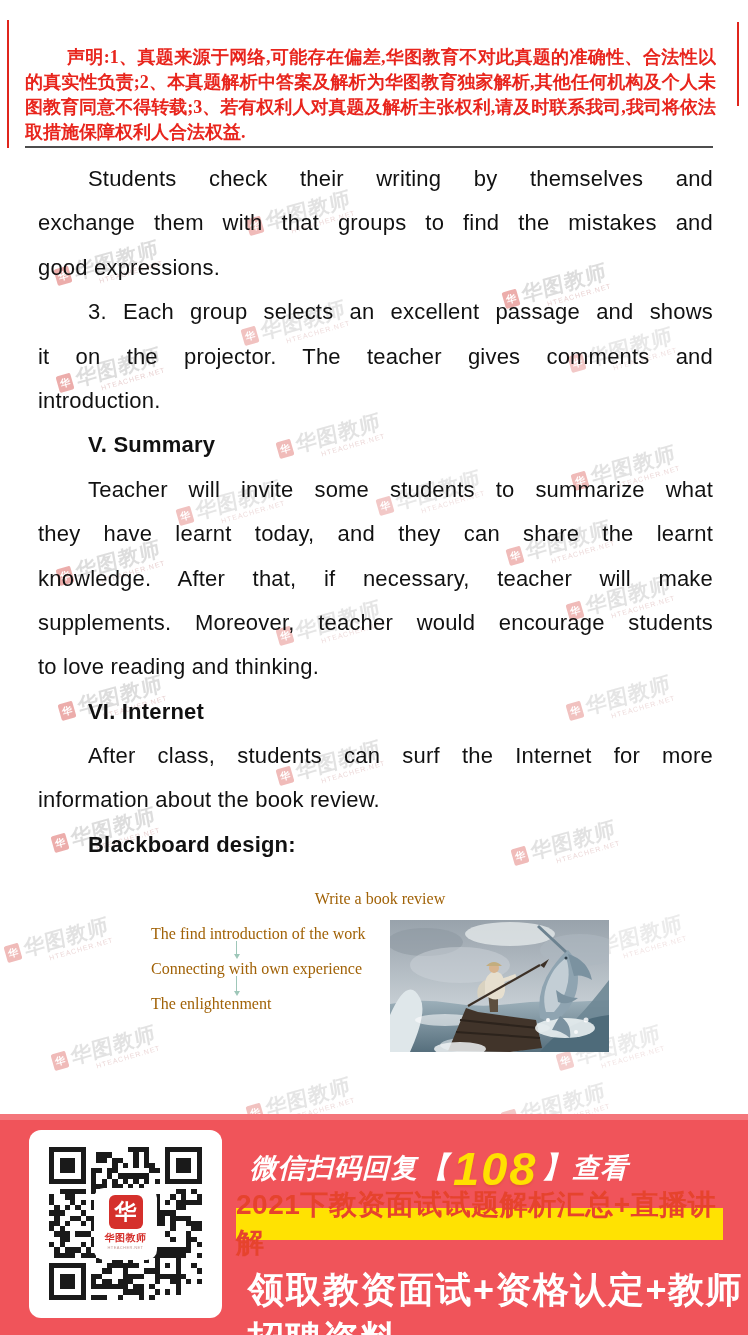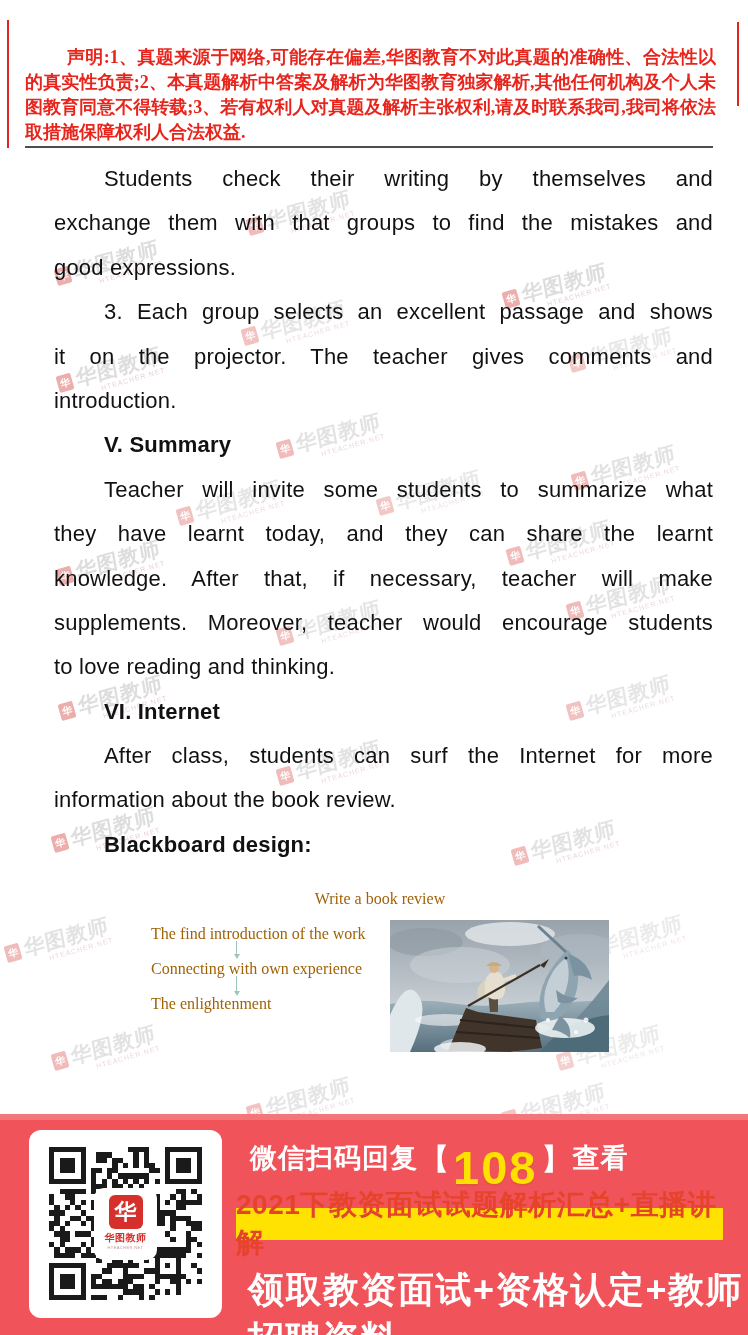--- a/index.html
+++ b/index.html
@@ -17,21 +17,21 @@
               font-family:"Liberation Serif",serif;font-size:18px;font-weight:700;}
   .dline{height:25px;line-height:25px;overflow:hidden;white-space:nowrap;}
   .dline.j{text-align:justify;white-space:normal;}
   .dline.j::after{content:"";display:inline-block;width:100%;height:0;}
   .dline.dindent{text-indent:42px;}
   .dbold{font-weight:900;}
 
   
   #body-text{position:absolute;left:38px;top:157px;width:675px;color:#111;
              font-size:22px;font-weight:500;letter-spacing:.2px;}
-  .bline{height:44.4px;line-height:44.4px;overflow:hidden;white-space:nowrap;margin-left:16px;}
+  .bline{height:44.4px;line-height:44.4px;overflow:hidden;white-space:nowrap;}
   .bline.jline{text-align:justify;white-space:normal;}
   .bline.jline::after{content:"";display:inline-block;width:100%;height:0;}
   .bline.indent{text-indent:50px;}
   .bline.heading{font-weight:700;}
 
   
   #blackboard{position:absolute;left:0;top:880px;width:748px;height:200px;
               font-family:"Liberation Serif",serif;color:#a16207;}
   #bb-title{position:absolute;left:151px;width:458px;top:10px;text-align:center;font-size:16px;}
   .bb-item{position:absolute;left:151px;font-size:16px;}
@@ -56,21 +56,21 @@
   #banner .topglow{position:absolute;left:0;top:0;width:748px;height:6px;background:#f4767b;}
   #qr-box{position:absolute;left:29px;top:16px;width:193px;height:188px;background:#fff;border-radius:12px;}
   #qr-svg{position:absolute;left:18px;top:17px;width:157px;height:153px;}
   #qr-badge{position:absolute;left:67px;top:60px;width:59px;height:68px;background:#fff;border-radius:8px;
             box-shadow:0 0 0 2px #fff;display:flex;flex-direction:column;align-items:center;}
   #qr-badge .logo{width:34px;height:34px;background:#d5302c;border-radius:6px;margin-top:5px;
             color:#fff;font-size:22px;line-height:34px;text-align:center;font-weight:700;}
   #qr-badge .nm{font-size:10px;color:#d5302c;font-weight:700;margin-top:2px;letter-spacing:.5px;}
   #qr-badge .dm{font-size:4px;color:#c59a96;letter-spacing:.4px;}
 
-  #banner-line1{position:absolute;left:250px;top:26px;height:56px;display:flex;align-items:flex-start;color:#fff;}
+  #banner-line1{position:absolute;left:250px;top:26px;height:56px;display:flex;align-items:center;color:#fff;font-style:italic;}
   #banner-line1 .t{font-size:27px;font-weight:700;letter-spacing:1px;}
   #banner-line1 .br{font-size:29px;font-weight:700;margin:0 2px;}
   #banner-line1 .code{font-size:47px;font-weight:800;color:#ffe100;letter-spacing:2px;
                       text-shadow:0 2px 2px rgba(190,80,0,.25);margin:0 2px;}
   #banner-hl{position:absolute;left:236px;top:94px;width:487px;height:32px;background:#ffe202;
              display:flex;align-items:center;justify-content:center;}
   #banner-hl span{font-size:28px;font-weight:800;color:#e6432d;letter-spacing:.5px;}
   #banner-line3{position:absolute;left:248px;top:152px;color:#fff;font-size:36px;font-weight:700;letter-spacing:1.5px;}
 </style>
 </head>

